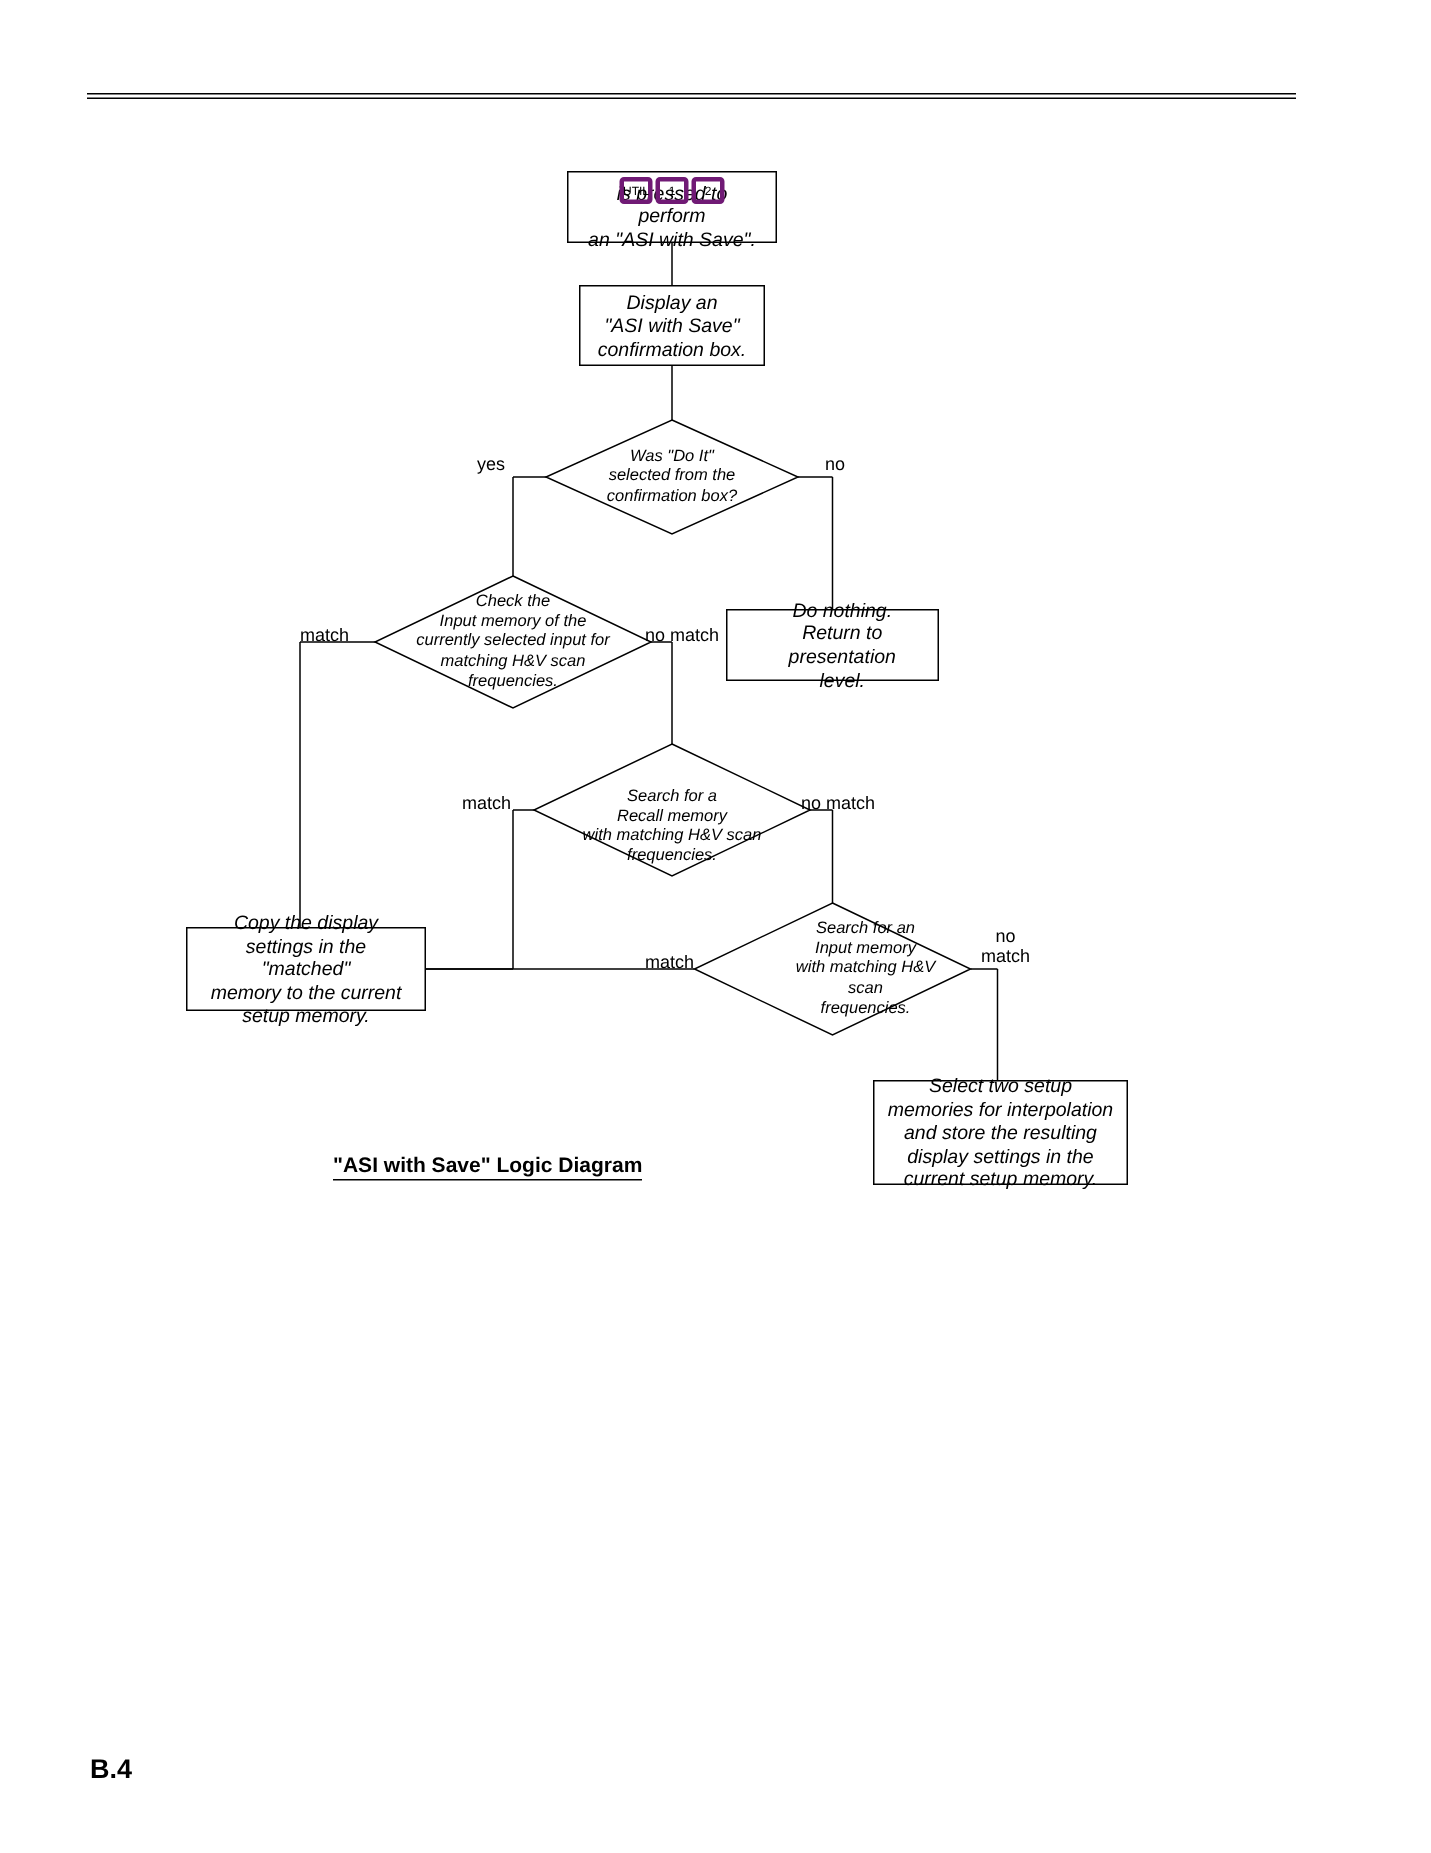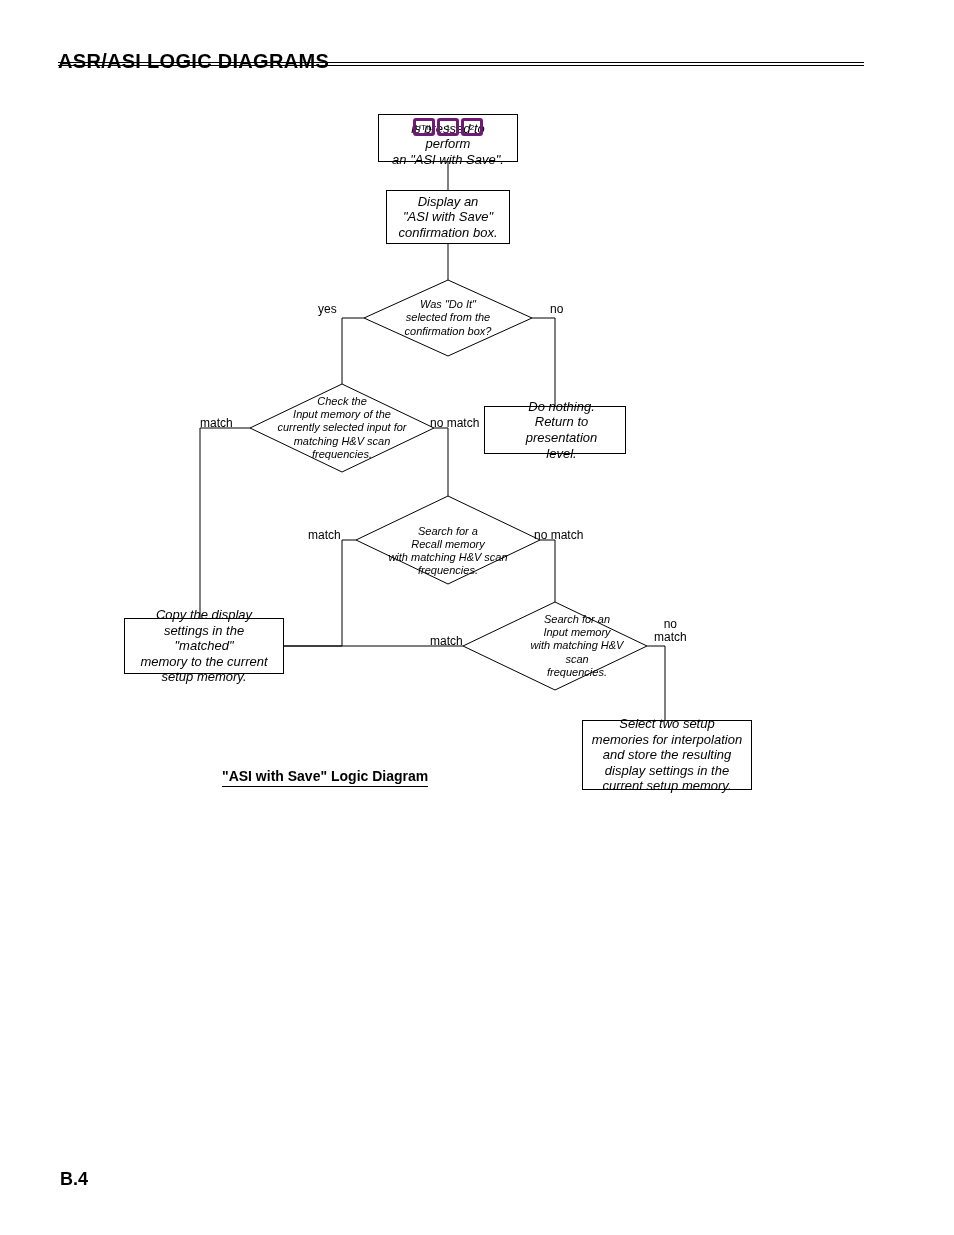--- a/index.html
+++ b/index.html
@@ -113,23 +113,20 @@
     font-size: 14px;
     border-bottom: 1px solid #000;
     padding-bottom: 2px;
   }
 </style>
 </head>
 <body>
 
 <div class="page">
 
-  <div class="header">
-    <span class="header-title">ASR/ASI LOGIC DIAGRAMS</span>
-  </div>
   <div style="position:absolute;top:62px;left:58px;right:90px;border-top:1px solid #000;"></div>
   <div style="position:absolute;top:65px;left:58px;right:90px;border-top:1px solid #000;"></div>
 
   <div class="dia">
 
     <svg class="overlay" viewBox="0 0 954 720">
 
       <polygon points="448,170 532,208 448,246 364,208" fill="none" stroke="#000" stroke-width="1"></polygon>
 
       <polygon points="342,274 434,318 342,362 250,318" fill="none" stroke="#000" stroke-width="1"></polygon>

